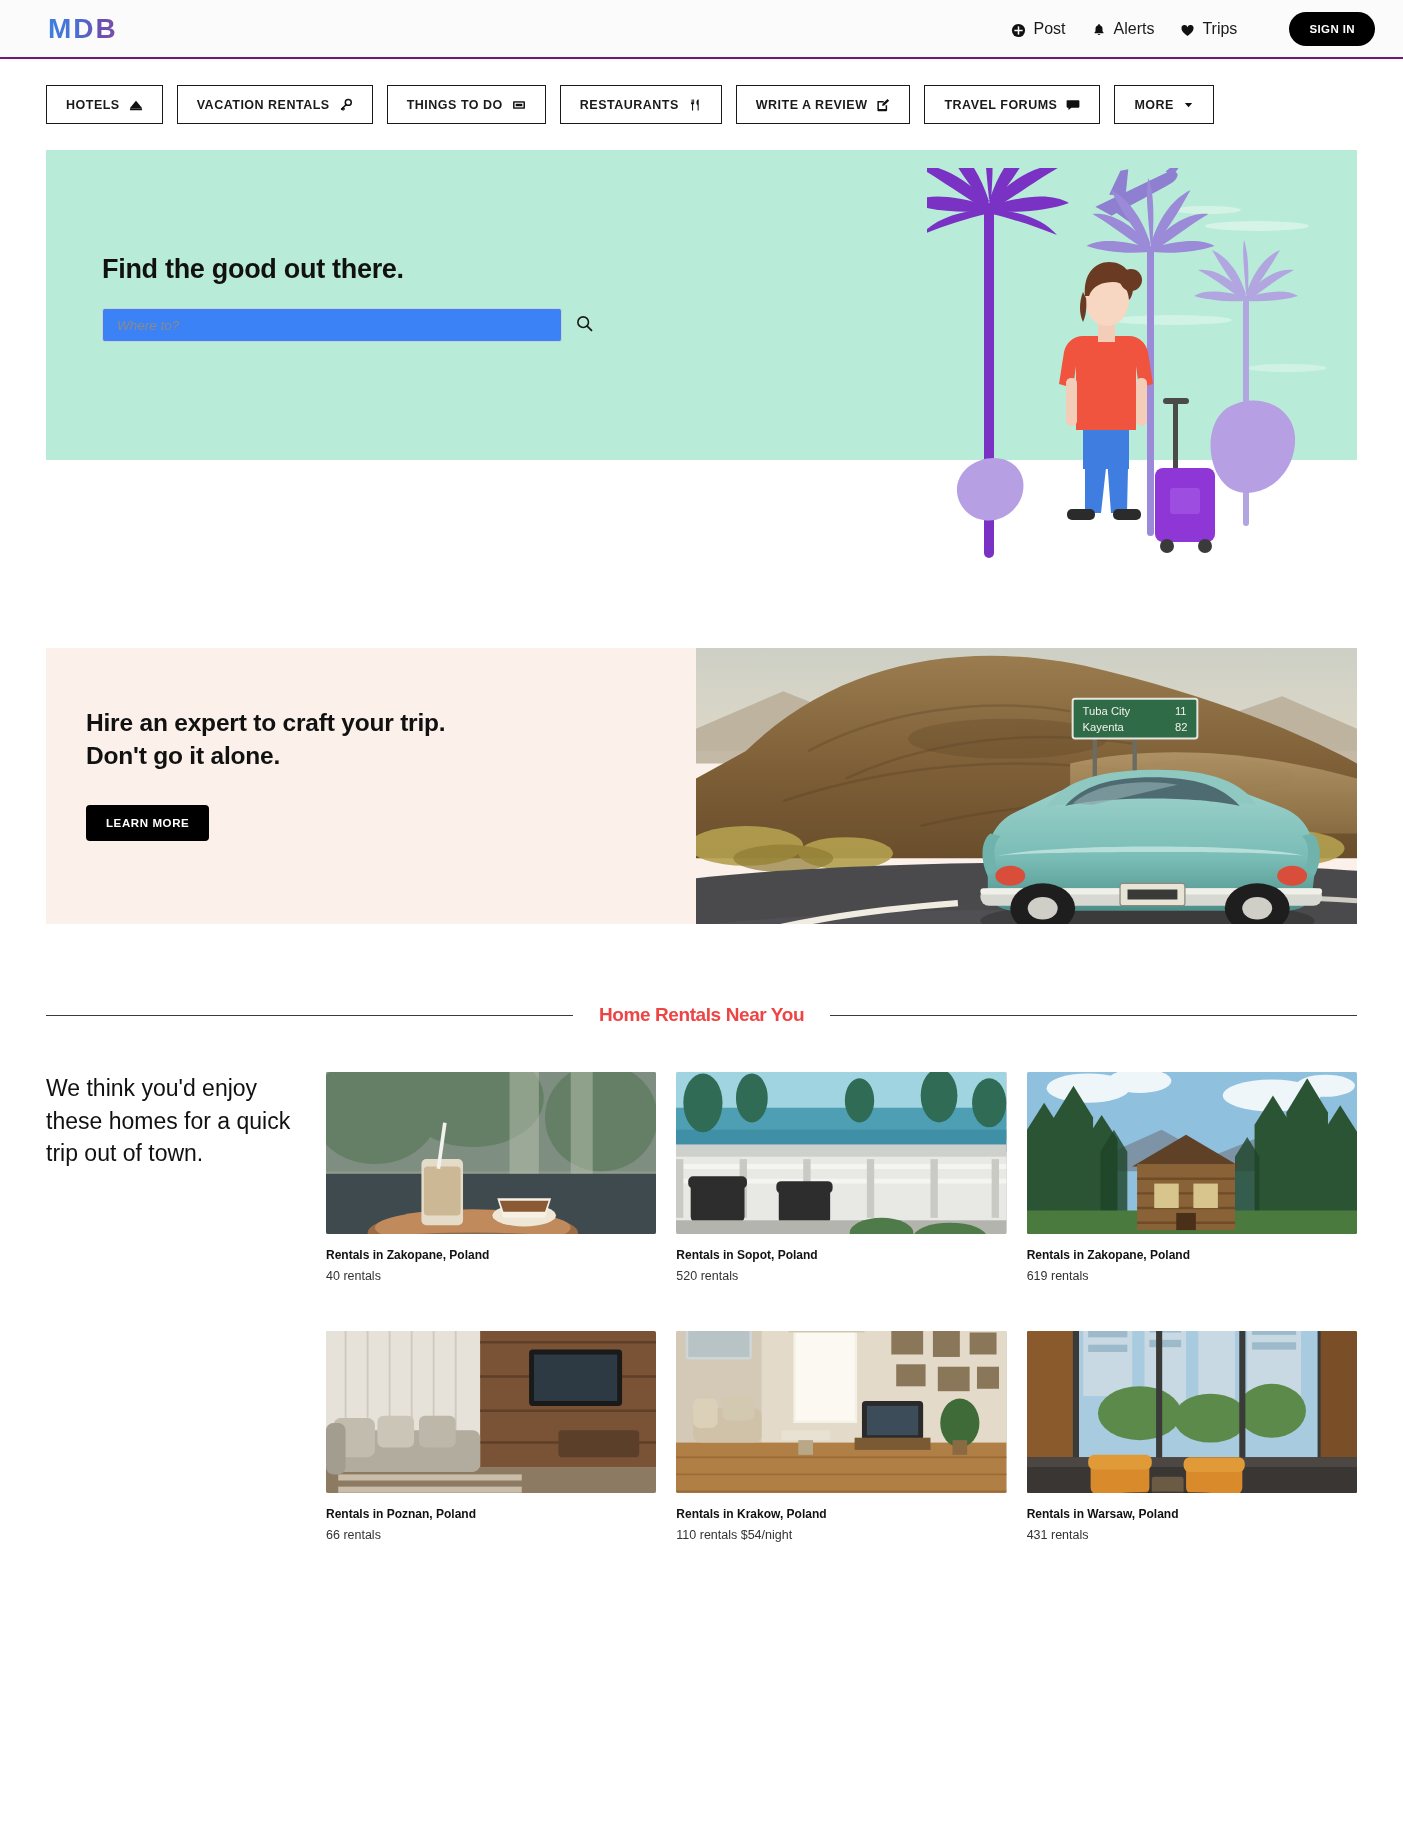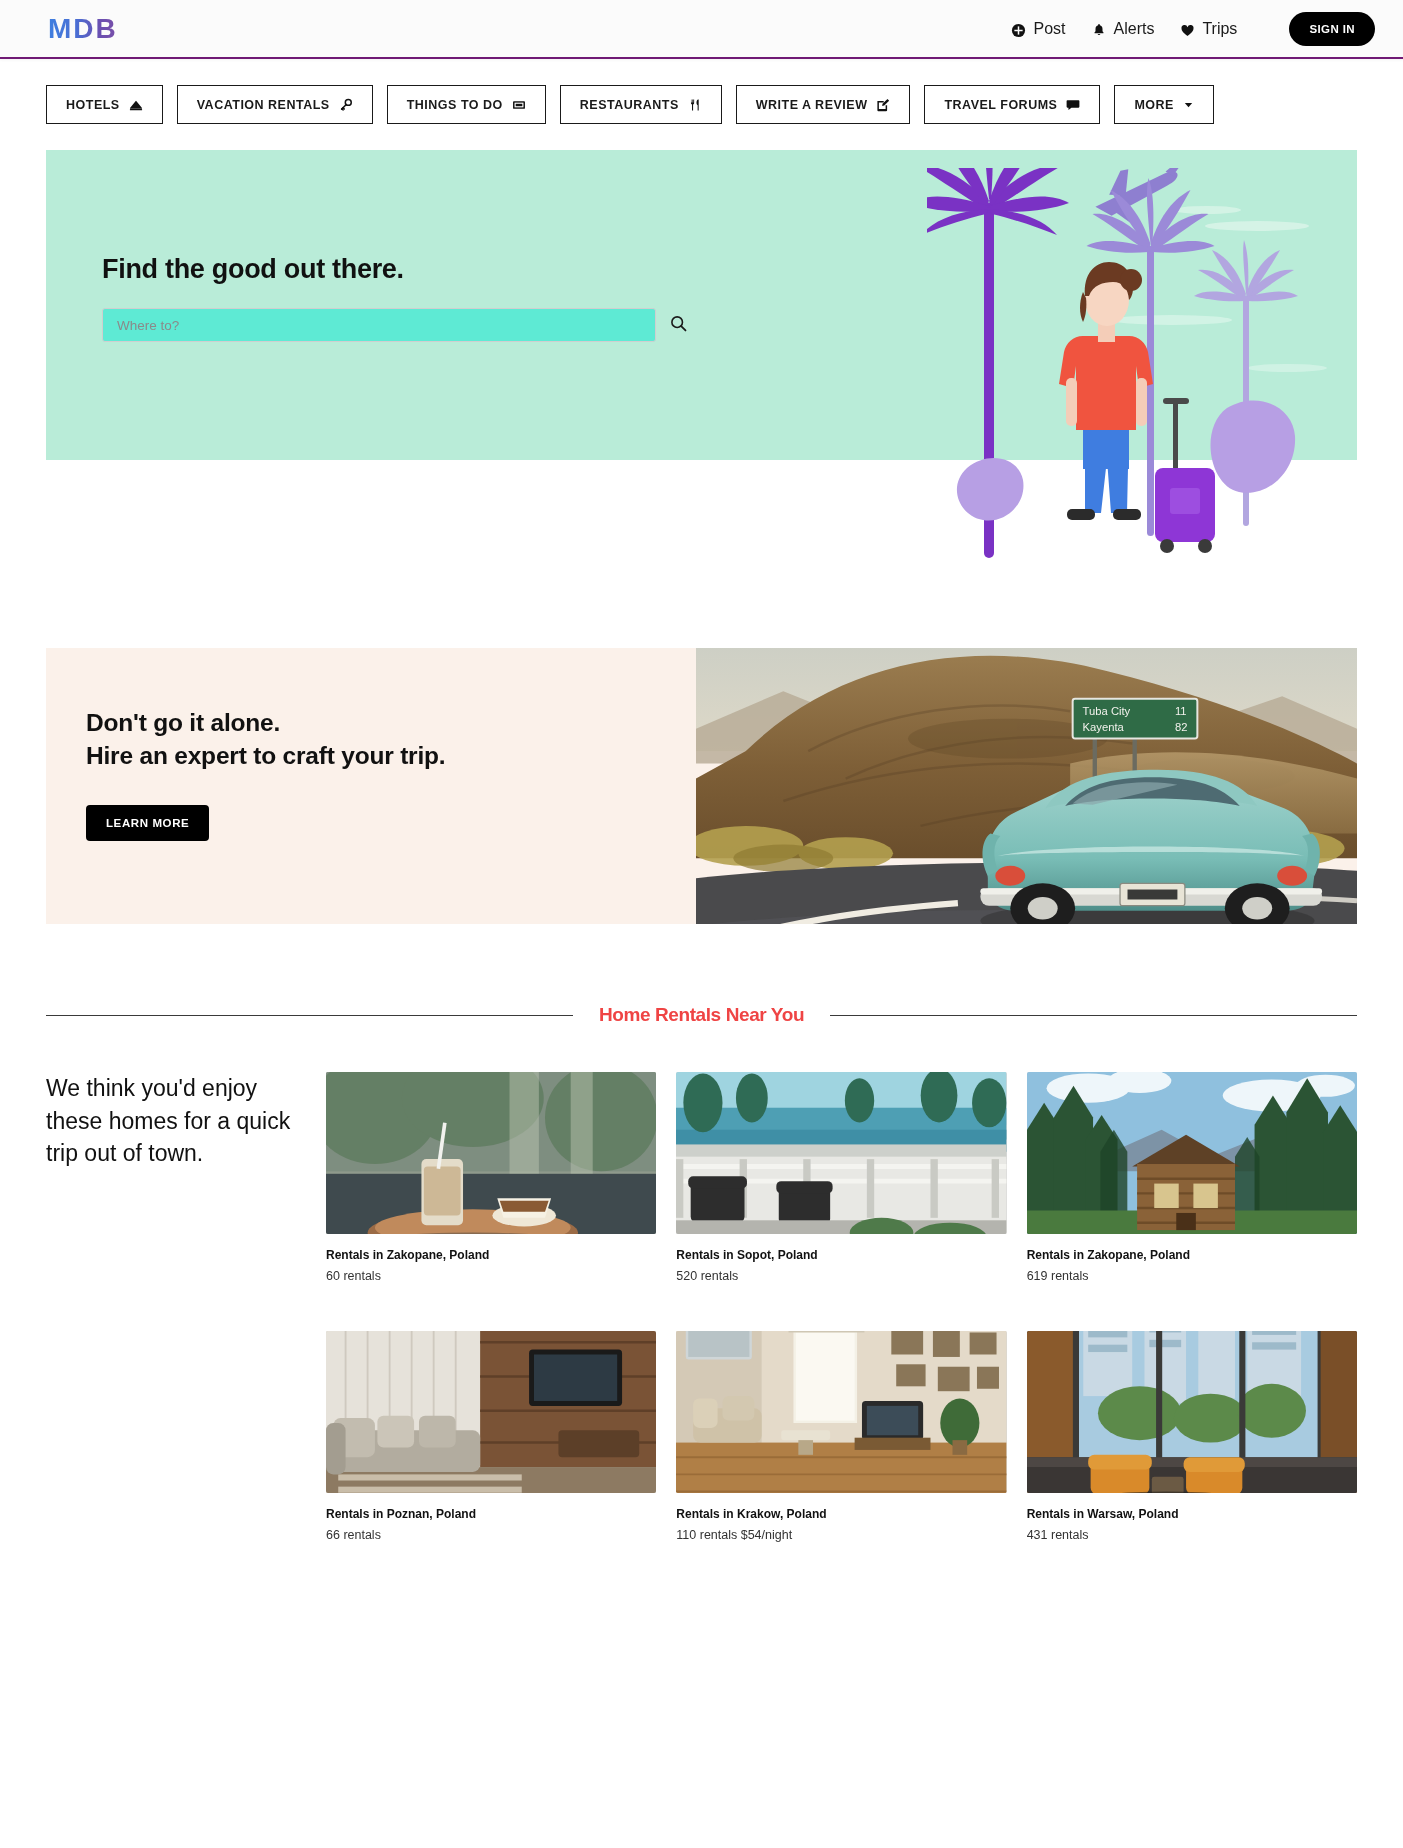--- a/index.html
+++ b/index.html
@@ -127,30 +127,31 @@
     color: #111111;
     letter-spacing: -0.3px;
   }
   .search-row {
     display: flex;
     align-items: center;
     margin-top: 23px;
     gap: 12px;
   }
   .search-input {
-    width: 554px;
+    width: 460px;
     height: 34px;
     border: 1px solid #cfcfcf;
     border-radius: 3px;
-    background: #5eead4;
+    background: #3b82f6;
     padding: 0 14px;
     font-size: 13.5px;
     color: #333;
     font-family: "Liberation Sans", sans-serif;
     outline: none;
+    font-style: italic;
   }
   .search-input::placeholder { color: #8a8a8a; }
   .search-icon-btn {
     background: none;
     border: none;
     cursor: pointer;
     padding: 2px;
     display: flex;
     align-items: center;
     justify-content: center;
@@ -489,22 +490,22 @@
               <path d="M11.8 11.8 16.4 16.4" stroke="#1a1a1a" stroke-width="1.9" stroke-linecap="round"></path>
             </svg>
         </span>
       </button>
     </div>
   </div>
 </section>
 
 <section class="banner">
   <div class="banner-left">
+    <div class="banner-h">Hire an expert to craft your trip.</div>
     <div class="banner-h">Don't go it alone.</div>
-    <div class="banner-h">Hire an expert to craft your trip.</div>
     <button class="learn-btn">LEARN MORE</button>
   </div>
   <div class="banner-right">
     <svg viewBox="0 0 530 276" width="100%" height="100%" preserveAspectRatio="xMidYMid slice">
       <defs>
         <linearGradient id="skyg" x1="0" y1="0" x2="0" y2="1">
           <stop offset="0%" stop-color="#c8ccc4"></stop>
             <stop offset="100%" stop-color="#ded9c8"></stop>
         </linearGradient>
         <linearGradient id="hillg" x1="0" y1="0" x2="0" y2="1">
@@ -637,21 +638,21 @@
             </g>
           <g>
               <ellipse cx="162" cy="132" rx="26" ry="9" fill="#efe7d6"></ellipse>
               <path d="M140 118 h44 l-5 16 h-34 z" fill="#f6f1e4"></path>
               <path d="M142 120 h40 l-3 9 h-34 z" fill="#8a5a34"></path>
             </g>
           <ellipse cx="120" cy="156" rx="96" ry="10" fill="#2f3a3e" opacity=".4"></ellipse>
         </svg>
       </div>
       <div class="card-title">Rentals in Zakopane, Poland</div>
-      <div class="card-sub">60 rentals</div>
+      <div class="card-sub">40 rentals</div>
     </div>
 
     <div class="card">
       <div class="card-img">
         <svg viewBox="0 0 270 162" preserveAspectRatio="xMidYMid slice">
           <rect width="270" height="58" fill="#9fd4e0"></rect>
           <rect y="44" width="270" height="26" fill="#4e9fb4"></rect>
           <rect y="62" width="270" height="18" fill="#3f8fa6"></rect>
           <g fill="#2f6b55">
               <ellipse cx="22" cy="40" rx="16" ry="24"></ellipse>

